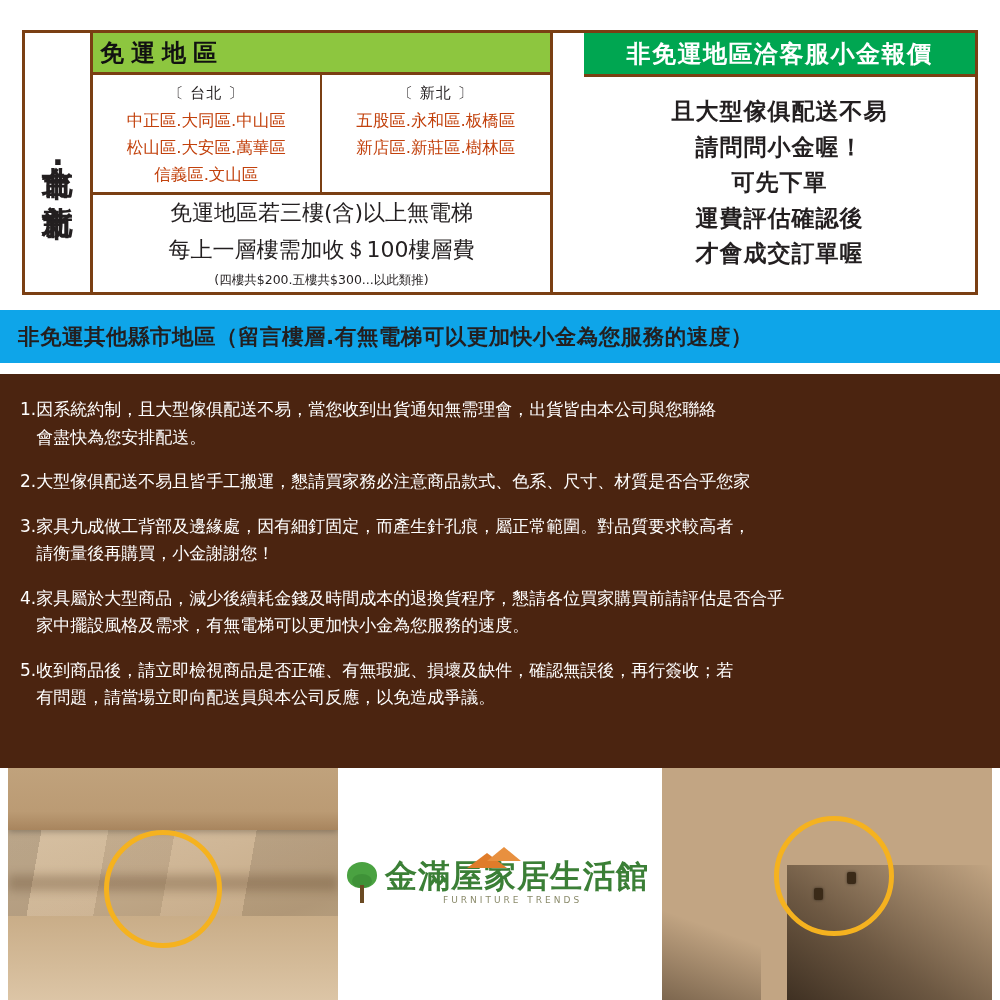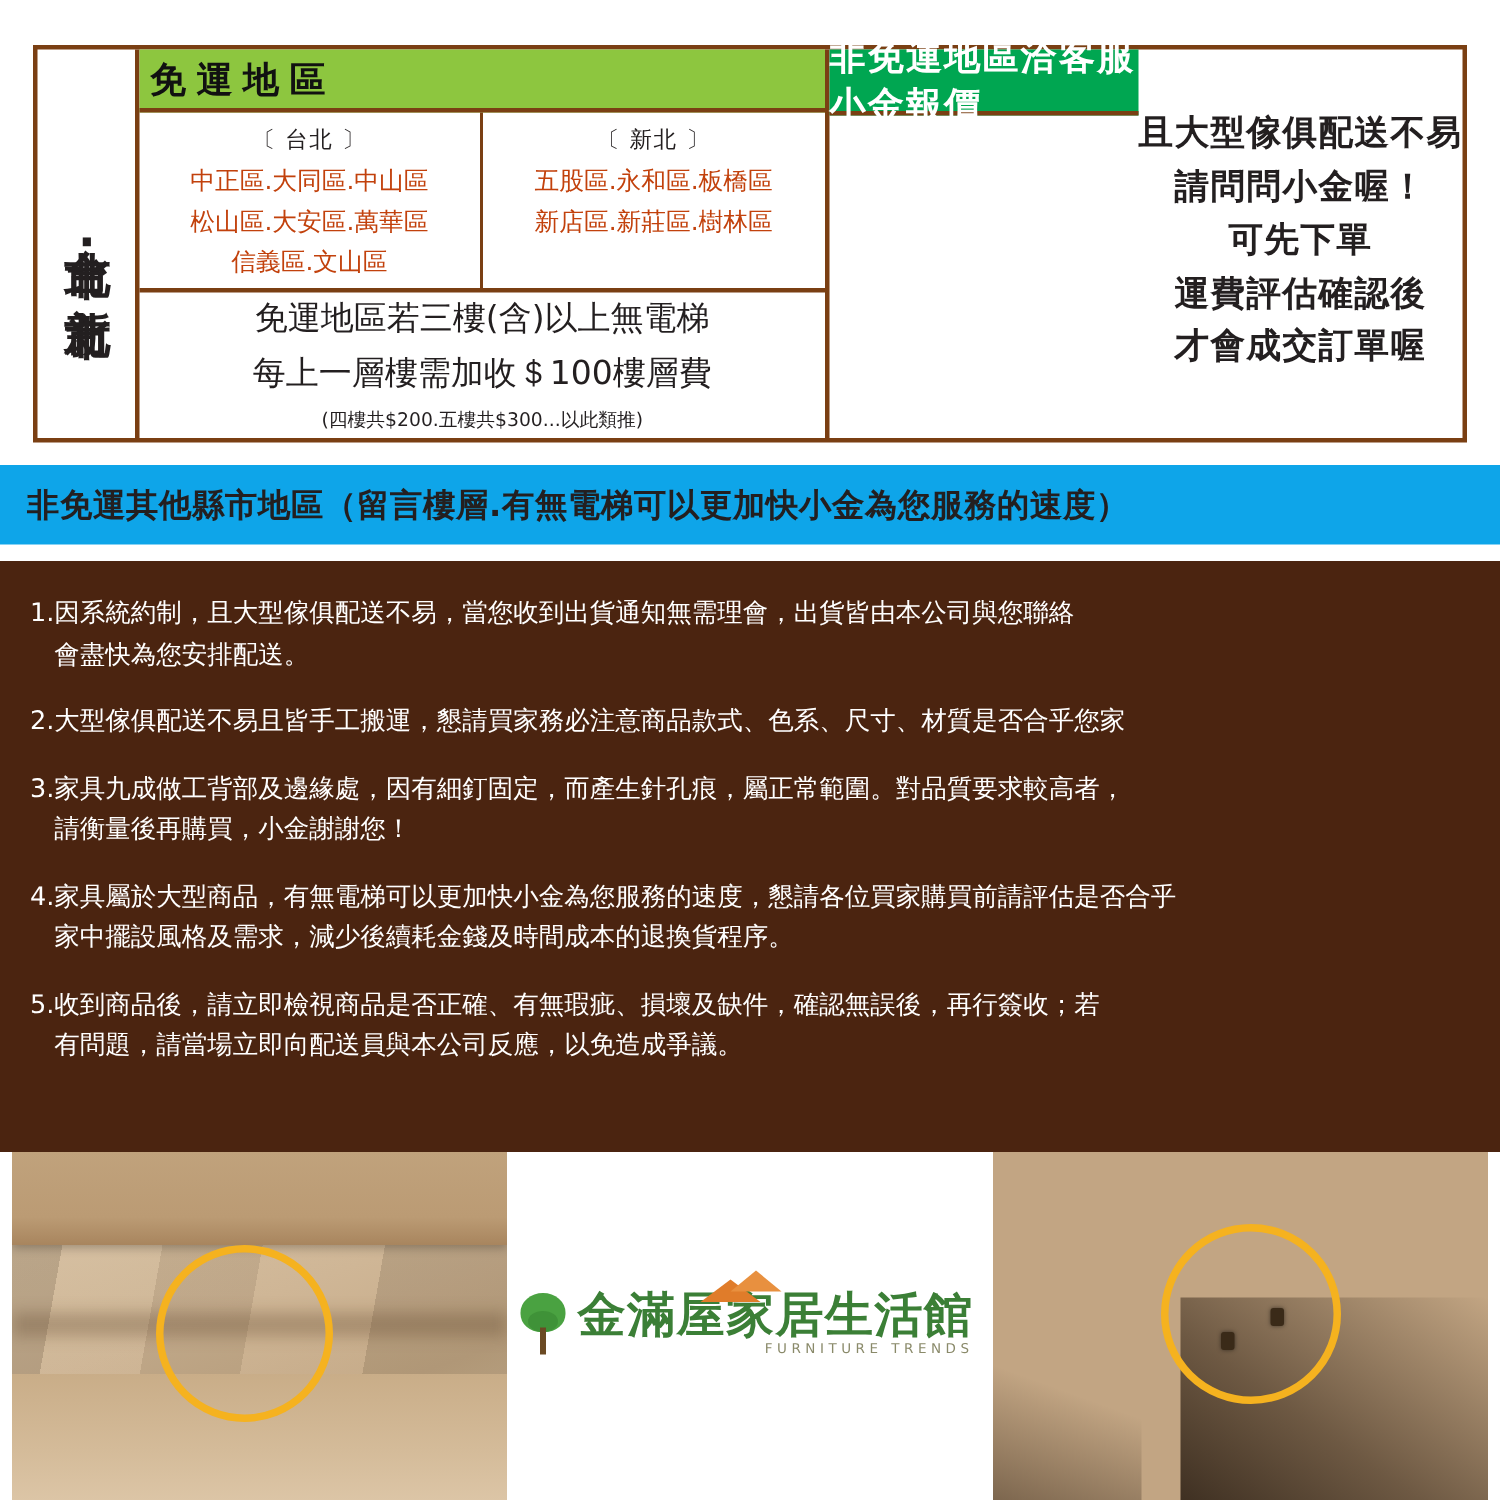--- a/index.html
+++ b/index.html
@@ -121,21 +121,23 @@
   }
   .elev-small {
     font-size: 12.5px;
     color: #231f20;
     margin-top: 4px;
     white-space: nowrap;
   }
   .right-block {
     flex: 1;
     display: flex;
-    box-sizing: border-box;
+    flex-direction: column;
+    box-sizing: border-box;
+    margin-left: 31px;
   }
   .paid-head {
     height: 44px;
     background: #00a651;
     border-bottom: 3px solid #7a3f13;
     display: flex;
     align-items: center;
     justify-content: center;
     box-sizing: border-box;
   }
@@ -338,21 +340,20 @@
   .logo .tree .trunk {
     position: absolute;
     left: 15px; top: 25px;
     width: 4px; height: 18px;
     background: #6b4a23;
   }
   .logo .brandwrap {
     display: flex;
     flex-direction: column;
     justify-content: center;
-    text-align: right;
   }
   .logo .brand {
     font-size: 32px;
     font-weight: bold;
     color: #3b7f36;
     letter-spacing: 1px;
     white-space: nowrap;
     line-height: 1.1;
   }
   .logo .sub {
@@ -457,22 +458,22 @@
     <div class="note">
       <span class="note-num">3.</span>
       <span class="note-text">
         <span>家具九成做工背部及邊緣處，因有細釘固定，而產生針孔痕，屬正常範圍。對品質要求較高者，</span>
         <span class="l2">請衡量後再購買，小金謝謝您！</span>
       </span>
     </div>
     <div class="note">
       <span class="note-num">4.</span>
       <span class="note-text">
-        <span>家具屬於大型商品，有無電梯可以更加快小金為您服務的速度，懇請各位買家購買前請評估是否合乎</span>
-        <span class="l2">家中擺設風格及需求，減少後續耗金錢及時間成本的退換貨程序。</span>
+        <span>家具屬於大型商品，減少後續耗金錢及時間成本的退換貨程序，懇請各位買家購買前請評估是否合乎</span>
+        <span class="l2">家中擺設風格及需求，有無電梯可以更加快小金為您服務的速度。</span>
       </span>
     </div>
     <div class="note">
       <span class="note-num">5.</span>
       <span class="note-text">
         <span>收到商品後，請立即檢視商品是否正確、有無瑕疵、損壞及缺件，確認無誤後，再行簽收；若</span>
         <span class="l2">有問題，請當場立即向配送員與本公司反應，以免造成爭議。</span>
       </span>
     </div>
   </div>

